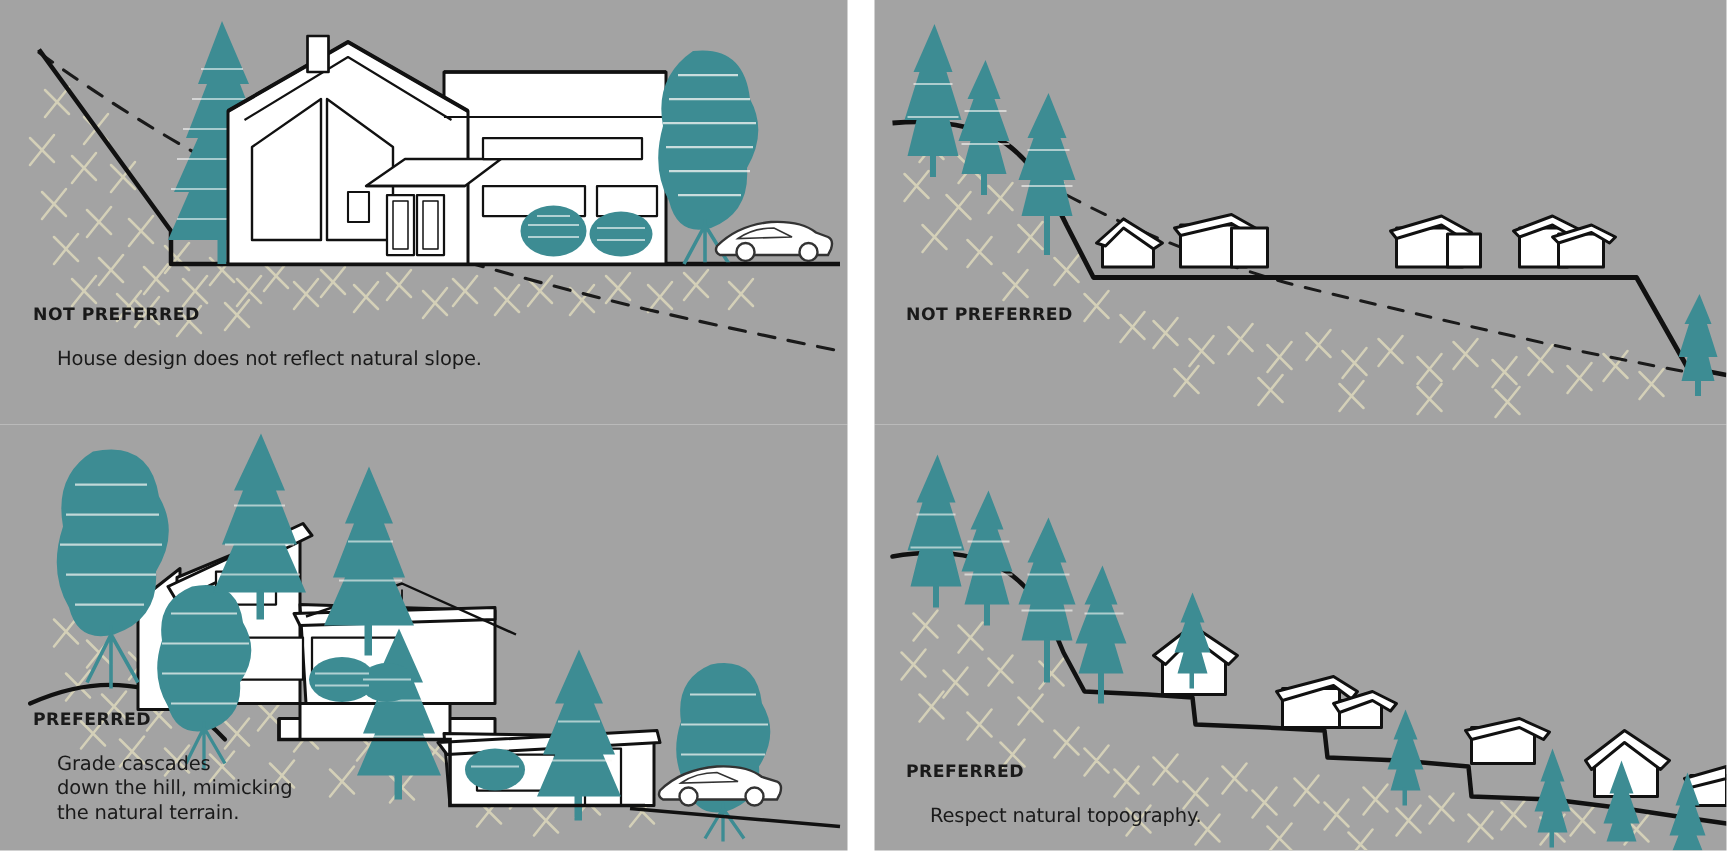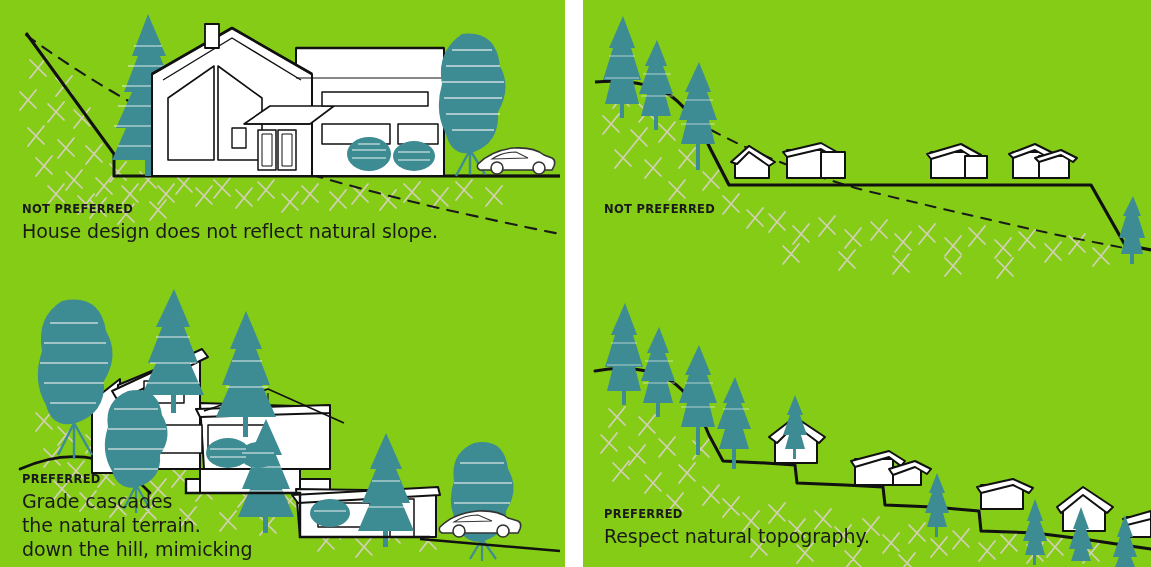--- a/index.html
+++ b/index.html
@@ -15,21 +15,21 @@
     overflow: hidden;
   }
   #sheet {
     position: relative;
     width: 1151px;
     height: 567px;
     background: #ffffff;
   }
   .panel {
     position: absolute;
-    background: #84cc16;
+    background: #a3a3a3;
     overflow: hidden;
   }
   .panel-tl { left: 0px;   top: 0px;   width: 565px; height: 283px; }
   .panel-tr { left: 583px; top: 0px;   width: 568px; height: 283px; }
   .panel-bl { left: 0px;   top: 283px; width: 565px; height: 284px; }
   .panel-br { left: 583px; top: 283px; width: 568px; height: 284px; }
 
   .panel-art {
     position: absolute;
     left: 0; top: 0;
@@ -45,25 +45,25 @@
   .cap-label {
     font-size: 11.5px;
     font-weight: bold;
     letter-spacing: 0.3px;
     color: #1a1a1a;
     line-height: 1.1;
     margin: 0 0 3px 0;
     white-space: nowrap;
   }
   .cap-text {
-    font-size: 19px;
+    font-size: 13px;
     font-weight: normal;
     color: #1a1a1a;
     line-height: 1.28;
-    margin: 0;
+    margin: 16px;
     letter-spacing: -0.1px;
   }
   .cap-text span { display: block; white-space: nowrap; }
 
   .cap-tl { left: 22px; top: 203px; }
   .cap-tr { left: 21px; top: 203px; }
   .cap-bl { left: 22px; top: 190px; }
   .cap-br { left: 21px; top: 225px; }
 </style>
 </head>
@@ -341,22 +341,22 @@
         <circle cx="503" cy="248" r="6"></circle>
       </g>
       <path d="M420 256 L560 268" stroke="#111111" stroke-width="2.4" fill="none"></path>
       <path d="M430 254 L300 254 L300 210 L186 210 L186 196" stroke="#111111" stroke-width="2.4" fill="none"></path>
     </svg>
 
     <div class="caption cap-bl">
       <p class="cap-label">PREFERRED</p>
       <p class="cap-text">
         <span>Grade cascades</span>
+        <span>down the hill, mimicking</span>
         <span>the natural terrain.</span>
-        <span>down the hill, mimicking</span>
       </p>
     </div>
   </div>
 
   <div class="panel panel-br">
     <svg class="panel-art" viewBox="0 0 568 284" preserveAspectRatio="none">
 
       <g stroke="#d4d0b8" stroke-width="1.7" fill="none" stroke-linecap="round">
         <path d="M26 126 L42 142 M42 124 L26 144 M56 134 L72 150 M72 132 L56 152 M18 152 L34 168 M34 150 L18 170"></path>
         <path d="M46 164 L62 180 M62 162 L46 182 M76 156 L92 172 M92 154 L76 174 M30 180 L46 196 M46 178 L30 198"></path>

